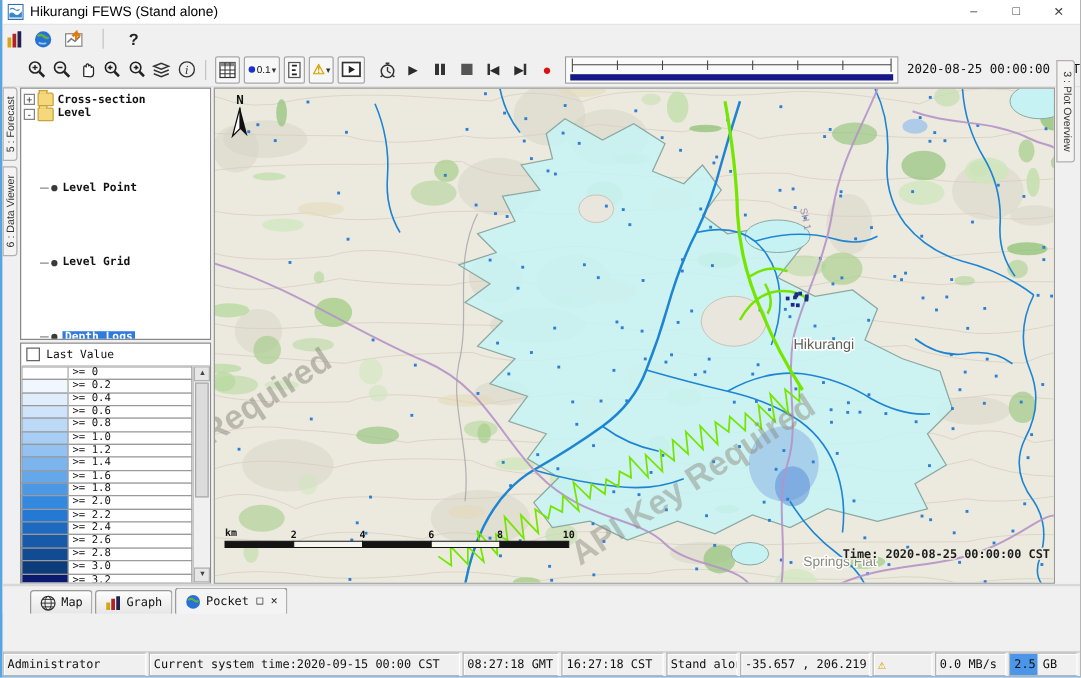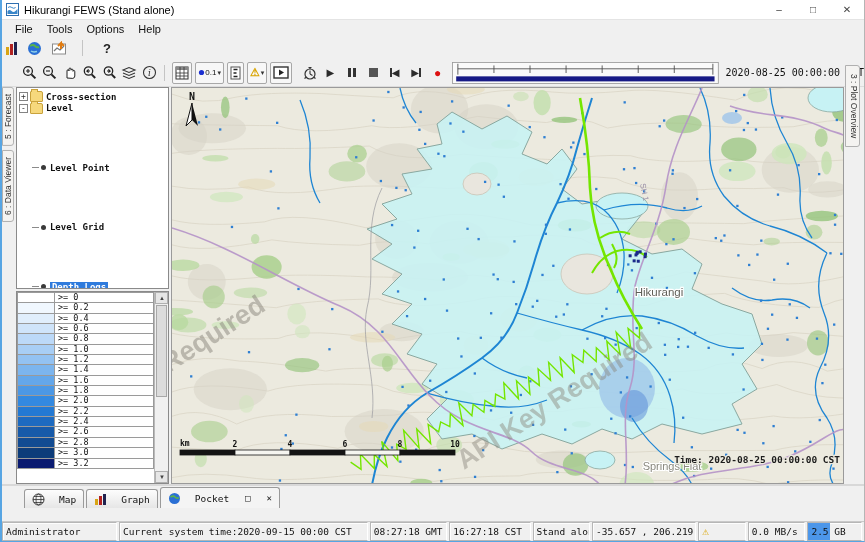--- a/index.html
+++ b/index.html
@@ -66,21 +66,21 @@
   .llabel{flex:1;border:1px solid #9a9a9a;border-left:none;box-sizing:border-box;margin-bottom:-1px;background:#fff;
           font-size:8.5px;font-family:"DejaVu Sans Mono",monospace;color:#111;padding-left:3px;line-height:9px;}
   .sbar{width:13px;background:#f0f0f0;border-left:1px solid #b9b9b9;display:flex;flex-direction:column;align-items:center;flex:0 0 auto;}
   .sarrow{width:13px;height:12px;background:#e6e6e6;border:1px solid #b0b0b0;box-sizing:border-box;font-size:6px;color:#444;text-align:center;line-height:10px;}
   .sthumb{width:11px;height:92px;background:#dcdcdc;border:1px solid #a8a8a8;box-sizing:border-box;margin-top:1px;}
   .sspace{flex:1;}
   
   .mapwrap{width:675px;height:397px;position:relative;background:#eceadf;overflow:hidden;border:1px solid #9a9a9a;box-sizing:border-box;}
   
   .tabbar{height:22px;display:flex;align-items:flex-end;padding-left:22px;gap:2px;flex:0 0 auto;background:#f0f0f0;border-top:2px solid #d8d8d8;}
-  .btab{display:flex;align-items:center;gap:14px;height:18px;padding:0 7px;border:1px solid #9a9a9a;border-bottom:none;border-radius:3px 3px 0 0;
+  .btab{display:flex;align-items:center;gap:4px;height:18px;padding:0 7px;border:1px solid #9a9a9a;border-bottom:none;border-radius:3px 3px 0 0;
         background:linear-gradient(#fdfdfd,#e6e6e6);font-size:9.5px;font-family:"DejaVu Sans Mono",monospace;color:#111;}
   .btab.active{background:#f4f4f4;height:20px;}
   .tabctl{font-size:9px;color:#222;font-weight:bold;margin-left:2px;}
   .logsrow{height:19px;display:flex;align-items:center;padding-left:22px;background:#f0f0f0;flex:0 0 auto;}
   .logsbtn{height:15px;border:1px solid #9a9a9a;border-radius:2px;background:linear-gradient(#fdfdfd,#e2e2e2);
            font-size:9px;font-family:"DejaVu Sans Mono",monospace;padding:0 6px;display:flex;align-items:center;color:#111;}
   
   .statusbar{height:19px;margin-top:auto;display:flex;background:#f0f0f0;border-top:1px solid #c9c9c9;flex:0 0 auto;}
   .scell{border:1px solid #b6b6b6;border-right-color:#fff;box-shadow:inset 1px 1px 0 #fdfdfd;margin-right:2px;display:flex;align-items:center;
          padding:0 3px;font-size:9.5px;font-family:"DejaVu Sans Mono",monospace;color:#111;box-sizing:border-box;white-space:nowrap;overflow:hidden;position:relative;}
@@ -100,26 +100,20 @@
       <path d="M2 4.5 q2 -1.6 3.8 0 q2 1.6 3.8 0" fill="none" stroke="#3a86c8" stroke-width="1"></path>
     </svg>
     <span class="title-text">Hikurangi FEWS  (Stand alone)</span>
     <div class="win-controls">
       <span class="win-btn">–</span>
       <span class="win-btn">□</span>
       <span class="win-btn">✕</span>
     </div>
   </div>
 
-  <div class="menubar" id="menubar">
-      <span class="menu-item">File</span>
-      <span class="menu-item">Tools</span>
-      <span class="menu-item">Options</span>
-      <span class="menu-item">Help</span>
-    </div>
 
   <div class="toolbar1">
     <span class="icobars">
       <i style="height:8px;background:#d9a514;"></i>
         <i style="height:11px;background:#b22222;"></i>
         <i style="height:13px;background:#20224f;"></i>
     </span>
     <svg width="15" height="15" viewBox="0 0 15 15">
       <circle cx="7.5" cy="7.5" r="6.5" fill="#2a6fd4"></circle>
       <path d="M3 5 q3 -2 5 0 t4 1" stroke="#59b34a" stroke-width="2" fill="none"></path>
@@ -271,20 +265,24 @@
             <span class="bullet"></span>
             <span>Level Grid</span>
           </div>
           <div class="trow leafrow">
             <span class="stub"></span>
             <span class="bullet"></span>
             <span class="sel">Depth Logs</span>
           </div>
         </div>
       <div class="legendbox">
+        <div class="lv-row">
+          <span class="chk"></span>
+          <span class="lv-label">Last Value</span>
+        </div>
         <div class="legendlist">
           <div class="lrows" id="legendrows">
               <div class="lrow">
                 <span class="lswatch" style="background: rgb(255, 255, 255);"></span>
                 <span class="llabel">&gt;= 0</span>
               </div>
               <div class="lrow">
                 <span class="lswatch" style="background: rgb(240, 247, 254);"></span>
                 <span class="llabel">&gt;= 0.2</span>
               </div>

